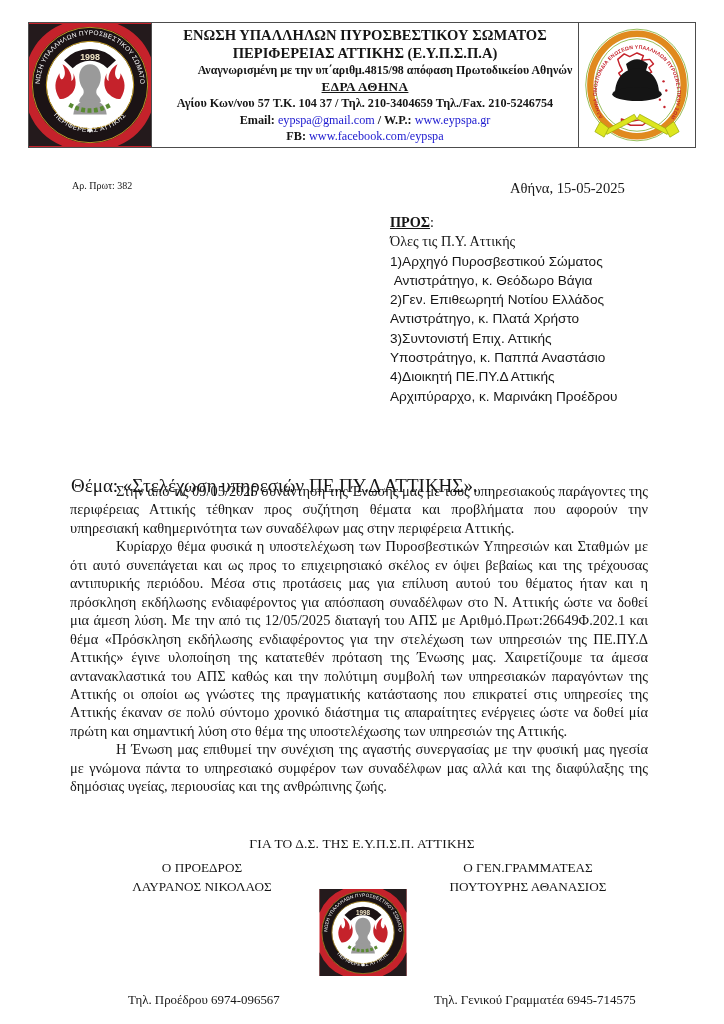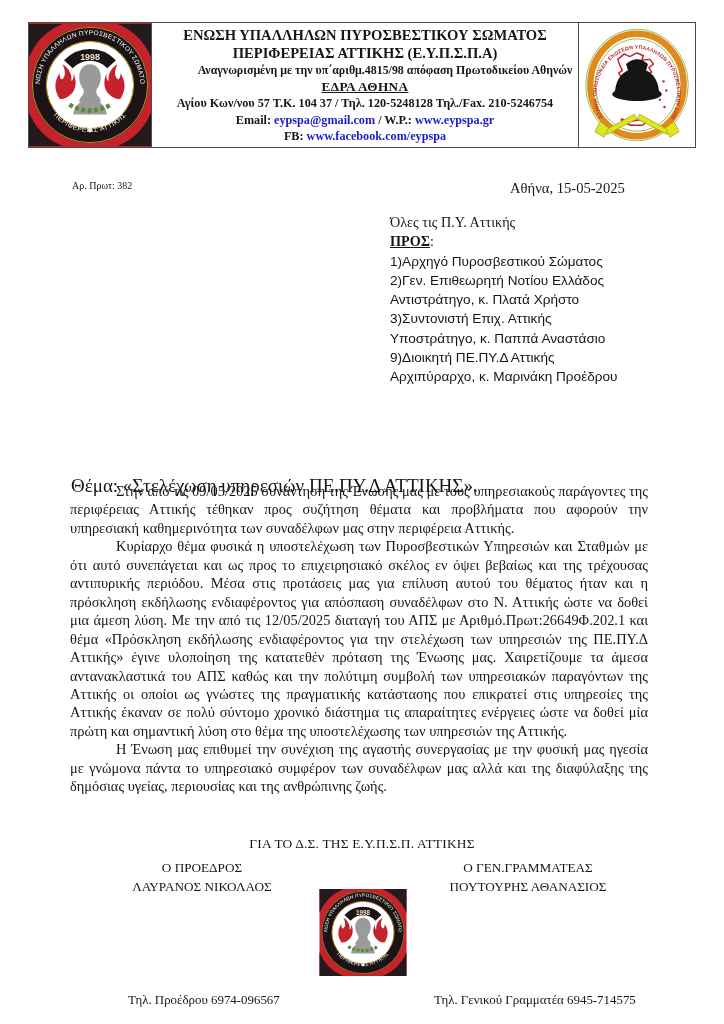--- a/index.html
+++ b/index.html
@@ -16,21 +16,21 @@
   .logo-cell-left  { width:123px; border-right:1px solid #4c4c4c; background:#C5222B; box-sizing:border-box; }
   .logo-cell-left svg { display:block; width:100%; height:100%; }
   .logo-cell-right { width:117px; border-left:1px solid #4c4c4c; box-sizing:border-box;
                      display:flex; align-items:center; justify-content:center; background:#fff; }
   .logo-cell-right svg { width:108px; height:118px; }
   .head-text { flex:1; text-align:center; padding-top:3px; line-height:1; }
   .org-line   { font-size:14.6px; font-weight:bold; line-height:18px; }
   .recog-line { font-size:11.9px; font-weight:bold; line-height:16px;padding-left:40px; }
   .seat-line  { font-size:13.2px; font-weight:bold; line-height:17px; text-decoration:underline; letter-spacing:.4px; }
   .addr-line  { font-size:12.2px; font-weight:bold; line-height:16.5px; }
-  .lnk { color:#1B18CF; font-weight:bold; text-decoration:none; cursor:pointer; }
+  .lnk { color:#1B18CF; font-weight:normal; text-decoration:none; cursor:pointer; }
   
   .proto    { position:absolute; left:72px;  top:180px; font-size:10px; }
   .dateline { position:absolute; left:510px; top:180px; font-size:14.6px; }
   
   .recipients { position:absolute; left:390px; top:213px; font-size:14.2px; line-height:19.3px; }
   .rec-label { font-weight:bold; text-decoration:underline; }
   .cc-line { font-family:"Liberation Sans", sans-serif; font-size:13.6px; }
   
   .subject { position:absolute; left:71px; top:475px; font-size:19px; }
   .body-text {
@@ -116,21 +116,21 @@
     <div class="logo-cell-left">
       <svg>
           <use href="#union-seal"></use>
         </svg>
     </div>
     <div class="head-text">
       <div class="org-line">ΕΝΩΣΗ ΥΠΑΛΛΗΛΩΝ ΠΥΡΟΣΒΕΣΤΙΚΟΥ ΣΩΜΑΤΟΣ</div>
       <div class="org-line">ΠΕΡΙΦΕΡΕΙΑΣ ΑΤΤΙΚΗΣ (Ε.Υ.Π.Σ.Π.Α)</div>
       <div class="recog-line">Αναγνωρισμένη με την υπ΄αριθμ.4815/98 απόφαση Πρωτοδικείου Αθηνών</div>
       <div class="seat-line">ΕΔΡΑ ΑΘΗΝΑ</div>
-      <div class="addr-line">Αγίου Κων/νου 57 Τ.Κ. 104 37 / Τηλ. 120-5248128 Τηλ./Fax. 210-5246754</div>
+      <div class="addr-line">Αγίου Κων/νου 57 Τ.Κ. 104 37 / Τηλ. 210-3404659 Τηλ./Fax. 210-5246754</div>
       <div class="addr-line">
         <span>Email:</span>
         <a class="lnk">eypspa@gmail.com</a>
         <span>/ W.P.:</span>
         <a class="lnk">www.eypspa.gr</a>
       </div>
       <div class="addr-line">
         <span>FB:</span>
         <a class="lnk">www.facebook.com/eypspa</a>
       </div>
@@ -139,28 +139,29 @@
       <svg>
           <use href="#federation-seal"></use>
         </svg>
     </div>
   </div>
 
   <div class="proto">Αρ. Πρωτ: 382</div>
   <div class="dateline">Αθήνα, 15-05-2025</div>
 
   <div class="recipients">
+    <div><span class="rec-label">ΠΡΟΣ</span><span>:</span></div>
     <div>Όλες τις Π.Υ. Αττικής</div>
-    <div><span class="rec-label">ΠΡΟΣ</span><span>:</span></div>
     <div class="cc-line">1)Αρχηγό Πυροσβεστικού Σώματος</div>
+    <div class="cc-line">&nbsp;Αντιστράτηγο, κ. Θεόδωρο Βάγια</div>
     <div class="cc-line">2)Γεν. Επιθεωρητή Νοτίου Ελλάδος</div>
     <div class="cc-line">Αντιστράτηγο, κ. Πλατά Χρήστο</div>
     <div class="cc-line">3)Συντονιστή Επιχ. Αττικής</div>
     <div class="cc-line">Υποστράτηγο, κ. Παππά Αναστάσιο</div>
-    <div class="cc-line">9)Διοικητή ΠΕ.ΠΥ.Δ Αττικής</div>
+    <div class="cc-line">4)Διοικητή ΠΕ.ΠΥ.Δ Αττικής</div>
     <div class="cc-line">Αρχιπύραρχο, κ. Μαρινάκη Προέδρου</div>
   </div>
 
   <div class="subject">Θέμα: «Στελέχωση υπηρεσιών ΠΕ.ΠΥ.Δ ΑΤΤΙΚΗΣ».</div>
 
   <div class="body-text">
     <p>Στην από τις 09/05/2025 συνάντηση της Ένωσης μας με τους υπηρεσιακούς παράγοντες της περιφέρειας Αττικής τέθηκαν προς συζήτηση θέματα και προβλήματα που αφορούν την υπηρεσιακή καθημερινότητα των συναδέλφων μας στην περιφέρεια Αττικής.</p>
     <p>Κυρίαρχο θέμα φυσικά η υποστελέχωση των Πυροσβεστικών Υπηρεσιών και Σταθμών με ότι αυτό συνεπάγεται και ως προς το επιχειρησιακό σκέλος εν όψει βεβαίως και της τρέχουσας αντιπυρικής περιόδου. Μέσα στις προτάσεις μας για επίλυση αυτού του θέματος ήταν και η πρόσκληση εκδήλωσης ενδιαφέροντος για απόσπαση συναδέλφων στο Ν. Αττικής ώστε να δοθεί μια άμεση λύση. Με την από τις 12/05/2025 διαταγή του ΑΠΣ με Αριθμό.Πρωτ:26649Φ.202.1 και θέμα «Πρόσκληση εκδήλωσης ενδιαφέροντος για την στελέχωση των υπηρεσιών της ΠΕ.ΠΥ.Δ Αττικής» έγινε υλοποίηση της κατατεθέν πρόταση της Ένωσης μας. Χαιρετίζουμε τα άμεσα αντανακλαστικά του ΑΠΣ καθώς και την πολύτιμη συμβολή των υπηρεσιακών παραγόντων της Αττικής οι οποίοι ως γνώστες της πραγματικής κατάστασης που επικρατεί στις υπηρεσίες της Αττικής έκαναν σε πολύ σύντομο χρονικό διάστημα τις απαραίτητες ενέργειες ώστε να δοθεί μία πρώτη και σημαντική λύση στο θέμα της υποστελέχωσης των υπηρεσιών της Αττικής.</p>
     <p>Η Ένωση μας επιθυμεί την συνέχιση της αγαστής συνεργασίας με την φυσική μας ηγεσία με γνώμονα πάντα το υπηρεσιακό συμφέρον των συναδέλφων μας αλλά και της διαφύλαξης της δημόσιας υγείας, περιουσίας και της ανθρώπινης ζωής.</p>
   </div>

